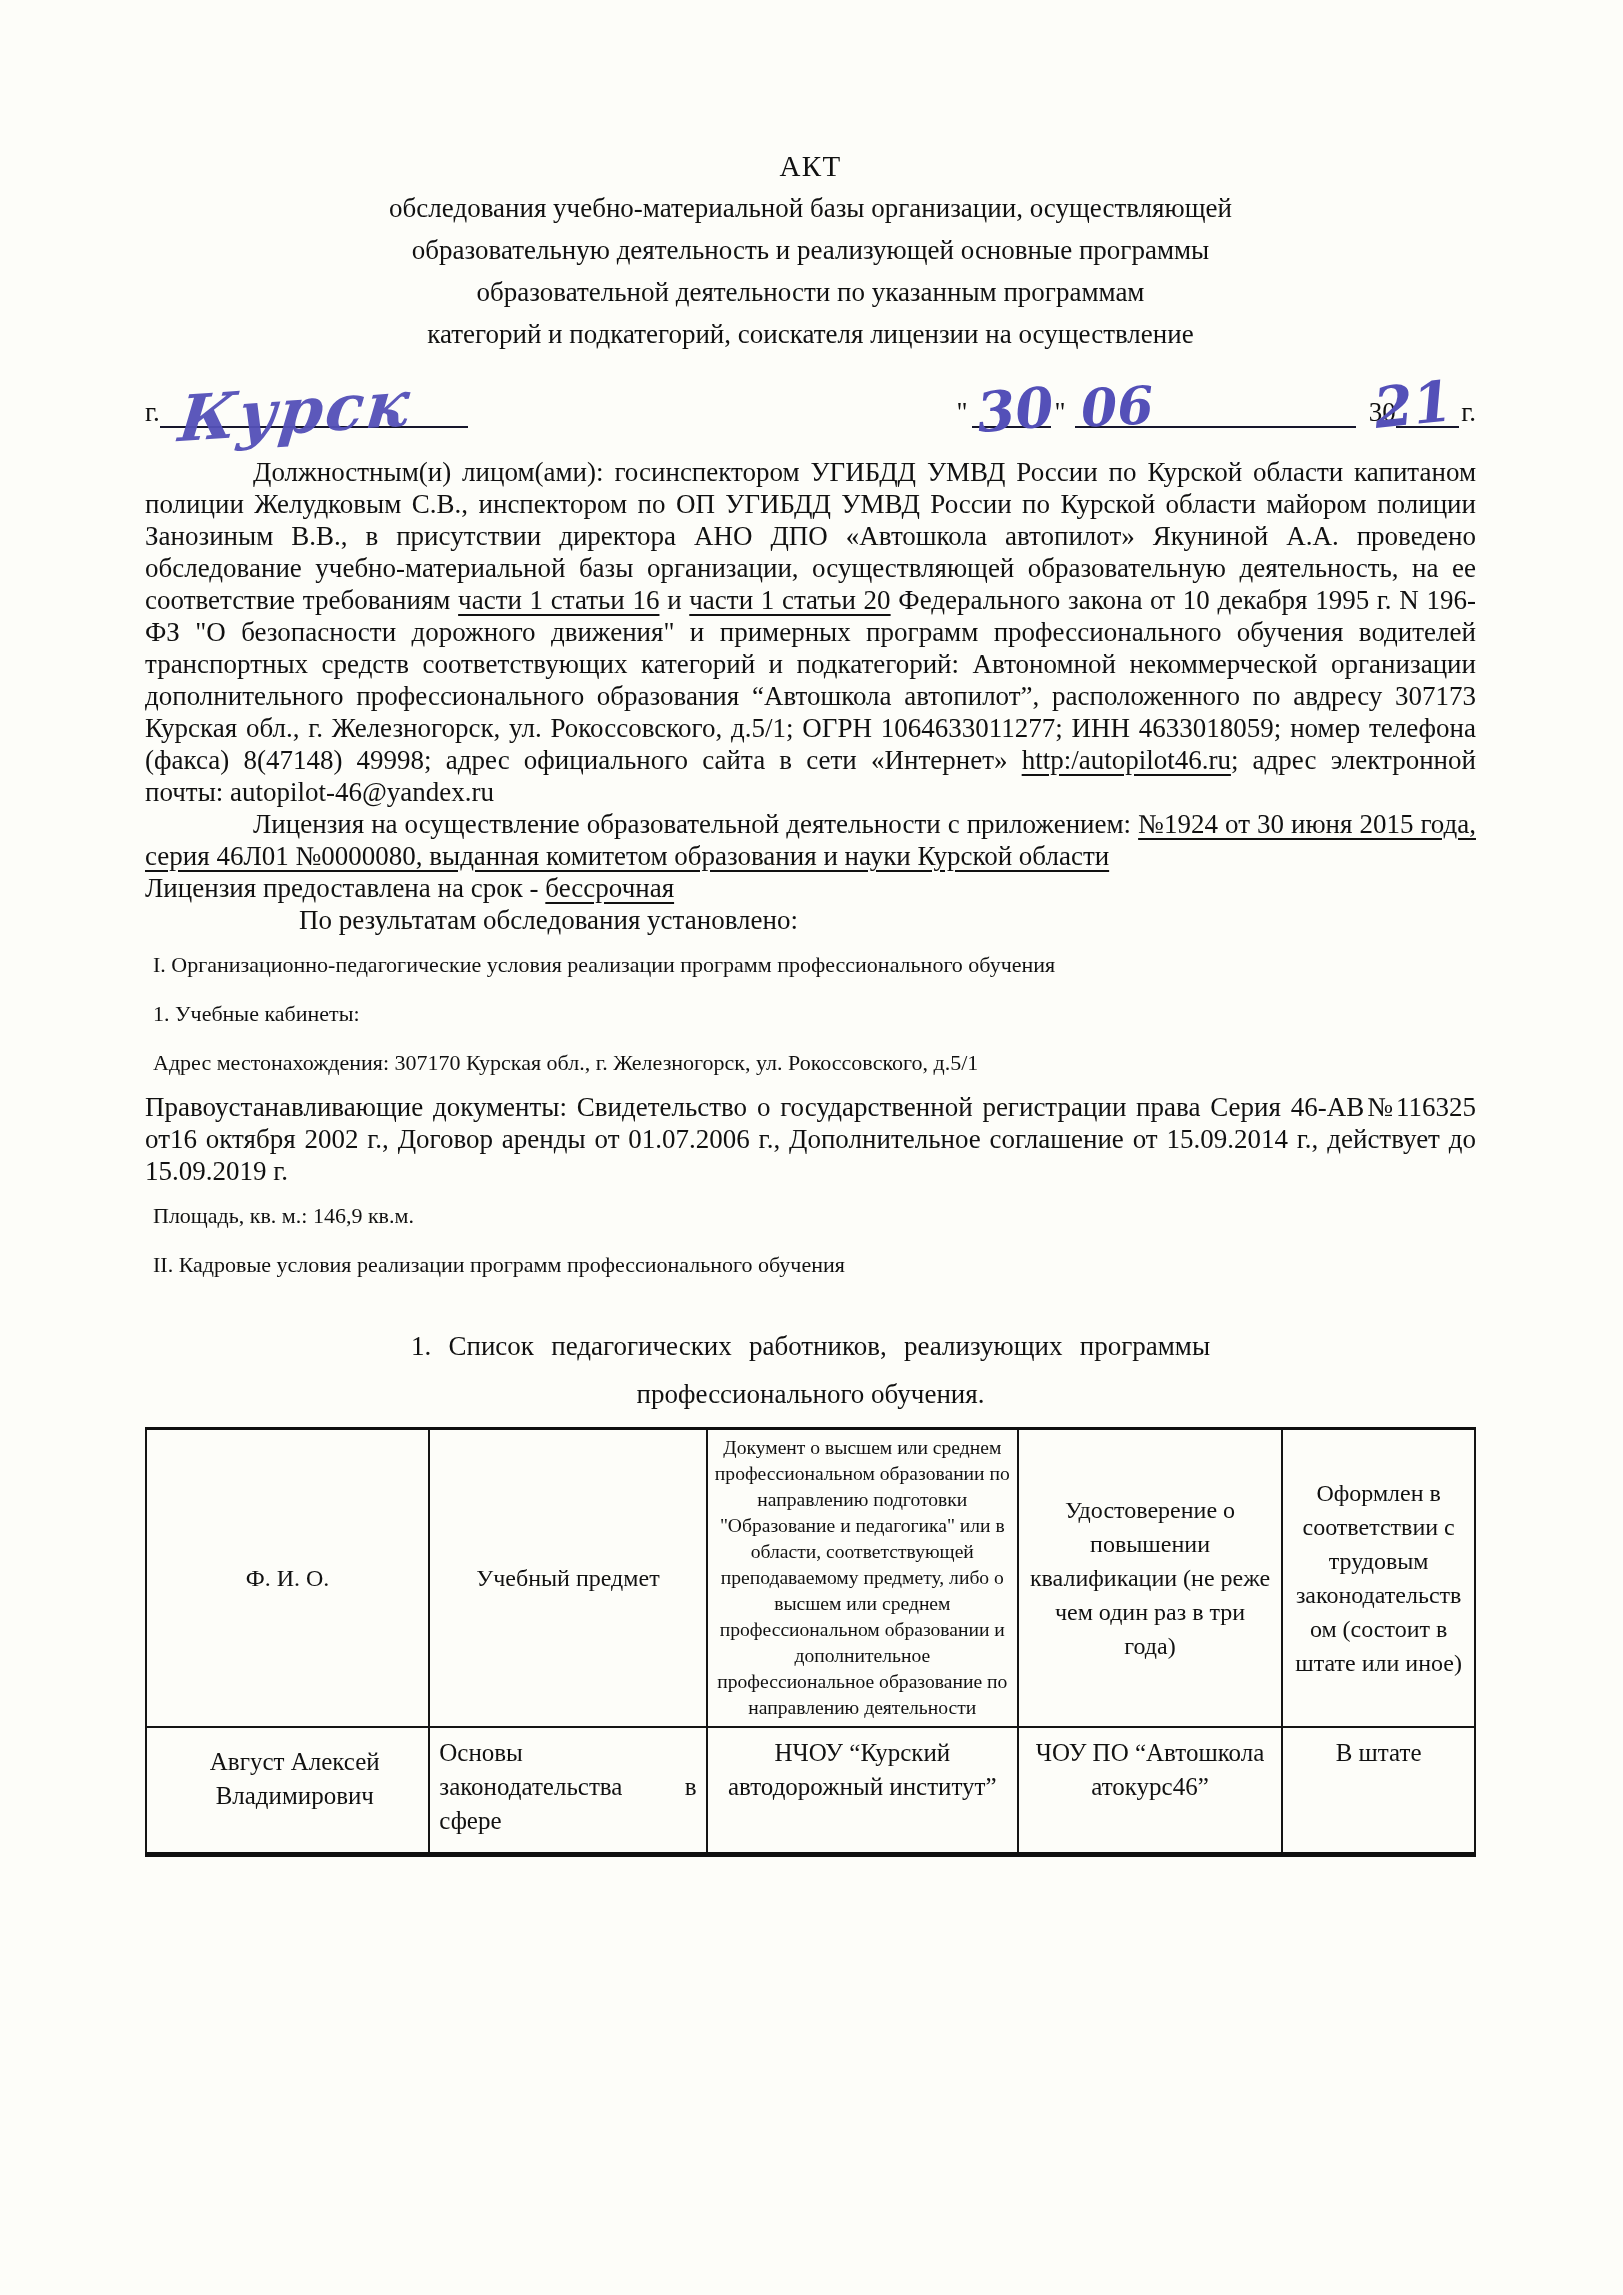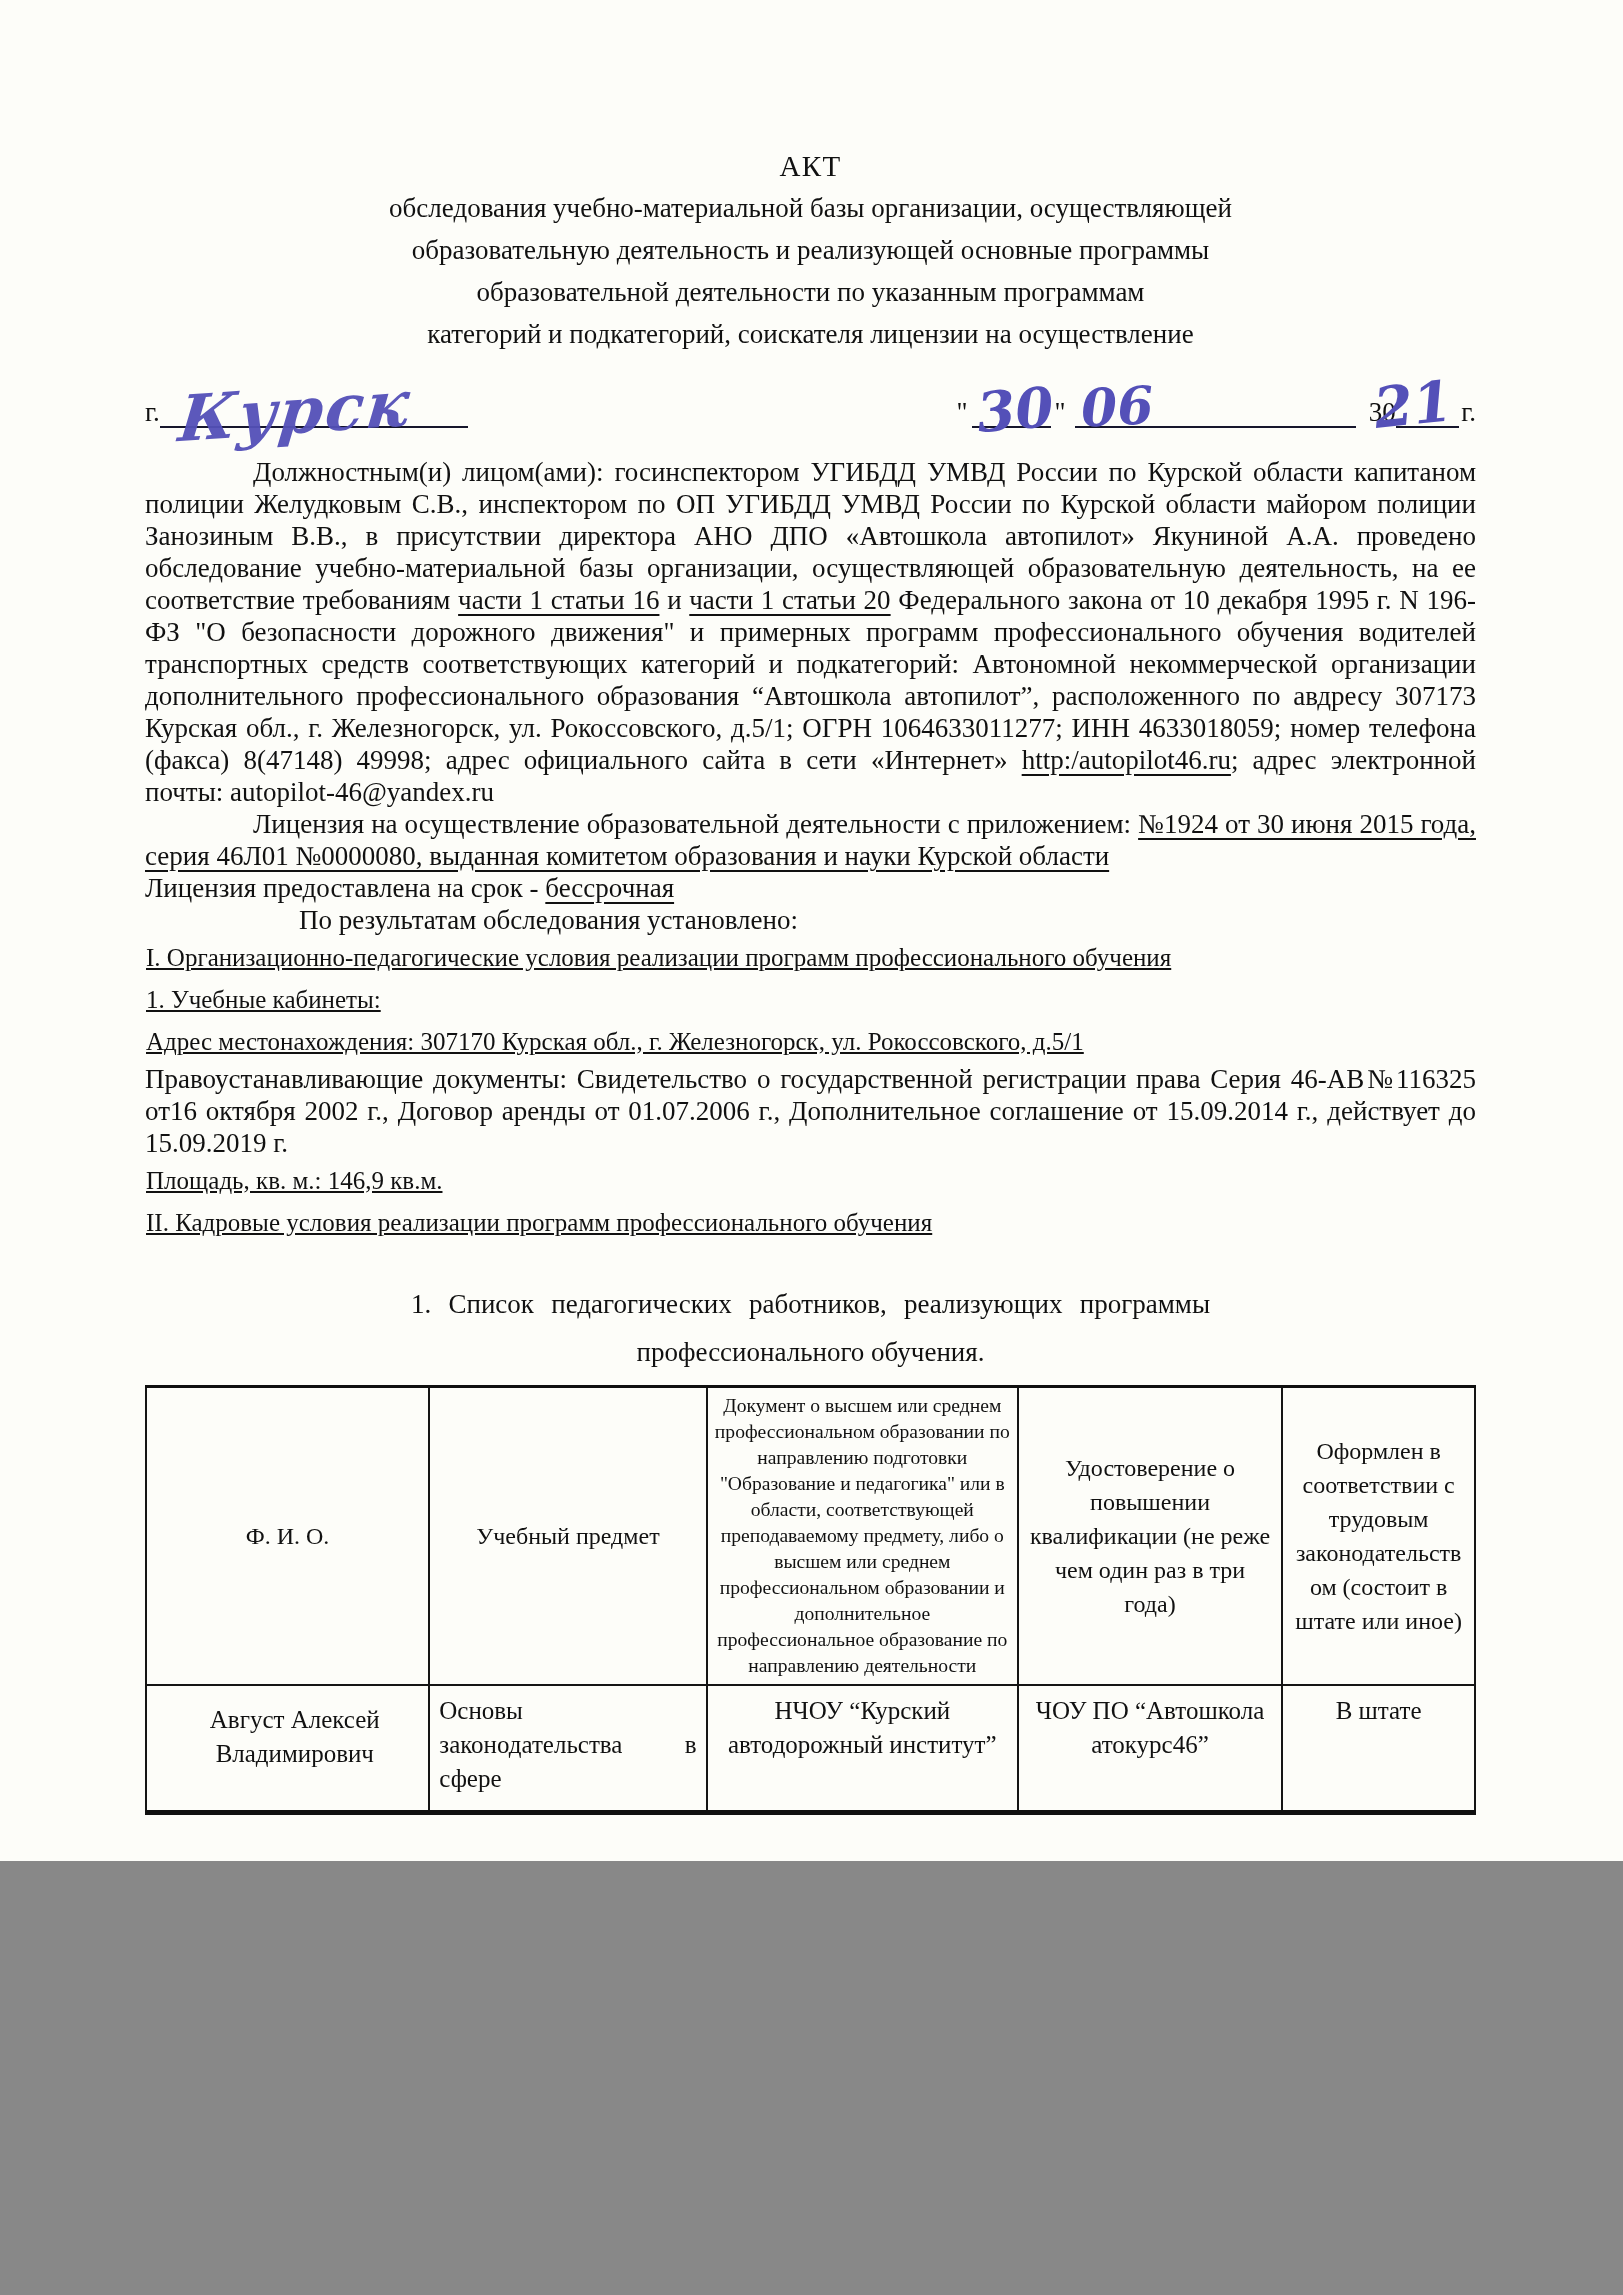--- a/index.html
+++ b/index.html
@@ -1,18 +1,18 @@
 <!DOCTYPE html>
 <html lang="ru" style="font-size:10.5px"><head>
 <meta charset="utf-8">
 <style>
   html,body{margin:0;padding:0;background:#888;}
   .page{
     position:relative;
-    width:1623px;height:1861px;
+    width:1623px;height:2295px;
     background:#fdfdf9;
     font-family:"Liberation Serif","DejaVu Serif",serif;
     color:#111;
     overflow:hidden;
   }
   .content{padding:145px 147px 0 145px;}
   
   .title-block{text-align:center;}
   .doc-title{font-size:29px;line-height:42px;letter-spacing:1.3px;}
   .subtitle-line{font-size:27px;line-height:42px;}
@@ -38,21 +38,21 @@
   .month-line{width:281px;height:34px;margin-left:9.2px;margin-right:13px;}
   .hw-month{position:absolute;left:6.5px;bottom:-10.5px;font-size:52px;transform:rotate(-3deg);}
   .year-line{width:63px;height:34px;margin-right:2.6px;}
   .hw-year{position:absolute;left:-22px;bottom:-10.5px;font-size:56px;transform:rotate(-6deg);}
   
   .para{font-size:27px;line-height:32px;text-align:justify;margin:0;}
   .indent{text-indent:108px;}
   .indent-big{text-indent:154px;}
   .first-para{margin-top:27.5px;}
   .u{text-decoration:underline;text-decoration-thickness:2px;text-underline-offset:5.2px;}
-  .plain-line{font-size:25px;line-height:41px;margin:1px;text-decoration:underline;}
+  .plain-line{font-size:22px;line-height:41px;margin:8px;}
   
   .tbl-heading{margin-top:37px;text-align:center;font-size:27px;line-height:48px;}
   .tbl-heading .wide{word-spacing:10.5px;}
   
   table.staff{
     width:100%;border-collapse:collapse;margin-top:9.2px;
     border-top:3.9px solid #101010;border-bottom:5.9px solid #101010;
   }
   table.staff col.c1{width:21.3%}
   table.staff col.c2{width:20.9%}

